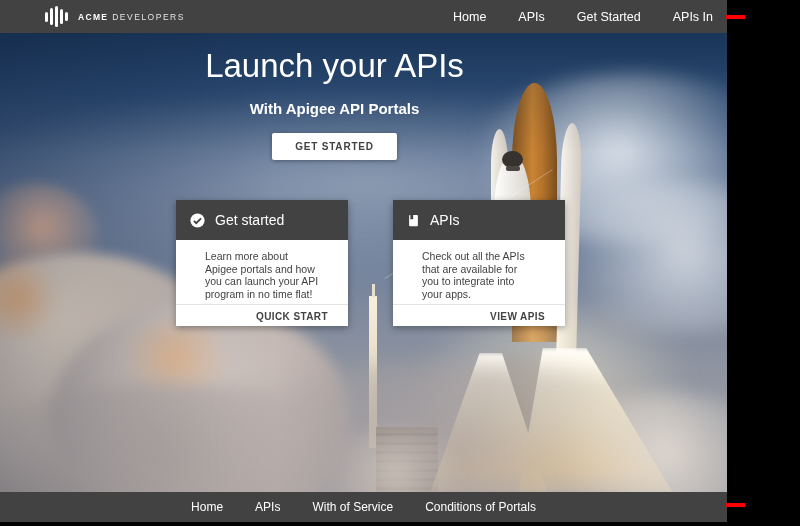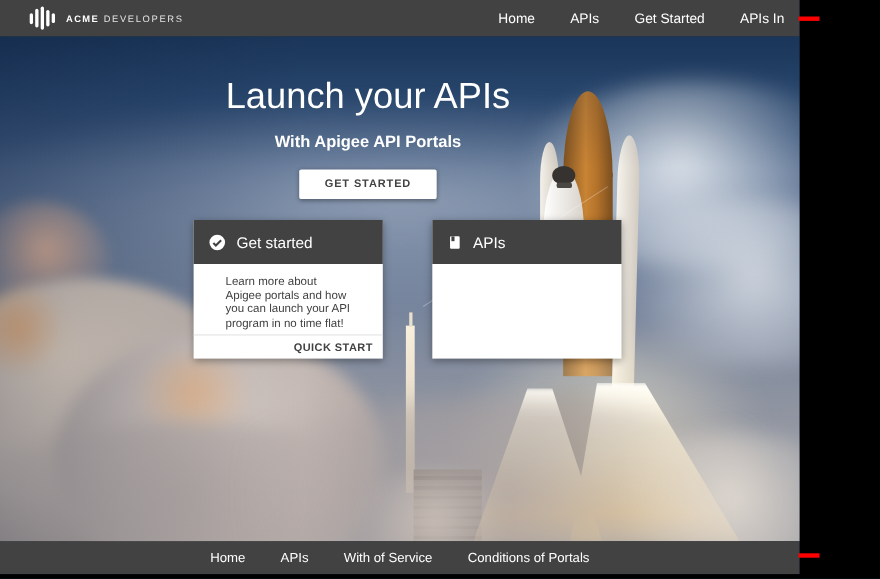--- a/index.html
+++ b/index.html
@@ -1,21 +1,21 @@
 <!DOCTYPE html>
 <html><head>
 <meta charset="utf-8">
 <style>
   html,body{margin:0;padding:0;}
   body{width:800px;height:526px;position:relative;background:#000;font-family:"Liberation Sans",sans-serif;overflow:hidden;}
   .page{position:absolute;top:0;left:0;width:727px;height:522px;background:#09162b;overflow:hidden;}
 
   
   .navbar{position:absolute;top:0;left:0;width:727px;height:33px;background:#424242;display:flex;align-items:center;z-index:20;}
-  .brand{display:flex;align-items:center;gap:10px;padding-left:27px;}
+  .brand{display:flex;align-items:center;gap:10px;padding-left:27px;margin-left:18px;}
   .bars{display:flex;align-items:center;gap:2px;height:20px;}
   .bars span{display:block;width:3px;background:#fff;border-radius:1.5px;}
   .bars span:nth-child(1){height:10px;}
   .bars span:nth-child(2){height:17px;}
   .bars span:nth-child(3){height:21px;}
   .bars span:nth-child(4){height:15px;}
   .bars span:nth-child(5){height:9px;}
   .brand-text{color:#fff;font-size:8.5px;letter-spacing:1.3px;font-weight:700;white-space:nowrap;}
   .brand-sec{font-weight:400;opacity:.85;margin-left:4px;letter-spacing:1.5px;}
   .nav-links{margin-left:auto;display:flex;align-items:center;gap:32px;padding-right:14px;}
@@ -50,35 +50,35 @@
   .mast{left:369px;top:263px;width:8px;height:152px;background:linear-gradient(180deg,#f8efdc,#d2c6b2);}
   .mast-tip{left:372px;top:251px;width:3px;height:13px;background:#e8dfcc;}
   .pad{left:376px;top:394px;width:62px;height:65px;background:repeating-linear-gradient(180deg,#7c7267 0 6px,#59524b 6px 9px);opacity:.92;}
   .padsteam{left:320px;top:395px;width:150px;height:90px;border-radius:50%;background:radial-gradient(circle,#c9bfb8,rgba(201,191,184,0) 75%);filter:blur(8px);}
   .glow{left:385px;top:275px;width:340px;height:190px;border-radius:50%;background:radial-gradient(circle,rgba(255,244,214,.6),rgba(255,244,214,0) 72%);filter:blur(13px);}
   .plume-l{left:430px;top:320px;width:118px;height:140px;clip-path:polygon(42% 0,61% 0,100% 100%,0 100%);background:linear-gradient(180deg,#fffef8 0%,#fff3cf 45%,#f8d9a0 82%,rgba(248,217,160,.4));filter:blur(2px);}
   .plume-r{left:518px;top:315px;width:155px;height:145px;clip-path:polygon(16% 0,44% 0,100% 100%,0 100%);background:linear-gradient(180deg,#fffef8 0%,#fff3cf 45%,#f8d9a0 82%,rgba(248,217,160,.4));filter:blur(2px);}
   .smokecol{left:488px;top:292px;width:64px;height:172px;border-radius:50%;background:radial-gradient(circle,rgba(84,72,62,.9),rgba(84,72,62,0) 72%);filter:blur(5px);}
 
   
-  .hero-content{position:absolute;top:41px;left:0;width:669px;text-align:center;z-index:6;}
+  .hero-content{position:absolute;top:20px;left:0;width:669px;text-align:center;z-index:6;}
   .hero-title{margin-top:27px;font-size:33px;font-weight:400;color:#fff;}
   .hero-sub{margin-top:15px;font-size:15px;font-weight:700;color:#fff;}
   .cta{margin-top:16px;display:inline-block;background:#fff;color:#424242;font-family:"Liberation Sans",sans-serif;
     font-size:10px;font-weight:700;letter-spacing:.8px;padding:8px 23px;border:none;border-radius:2px;
     box-shadow:0 1px 4px rgba(0,0,0,.35);cursor:pointer;}
 
   
   .card{position:absolute;top:200px;width:172px;height:126px;background:#fff;z-index:7;display:flex;flex-direction:column;
     box-shadow:0 2px 7px rgba(0,0,0,.35);}
   #card-0{left:176px;} #card-1{left:393px;}
   .card-header{background:#424242;height:40px;min-height:40px;display:flex;align-items:center;gap:9px;padding:0 13px;}
   .card-title{color:#fff;font-size:14px;font-weight:400;}
   .card-body{flex:1;padding:10px 29px 4px;font-size:10.5px;line-height:12.5px;color:#424242;}
-  .card-action{border-top:1px solid #e3e3e3;text-align:right;padding:6px 9px 7px;font-size:10px;font-weight:700;
+  .card-action{border-top:1px solid #e3e3e3;text-align:right;padding:6px 20px 7px;font-size:10px;font-weight:700;
     color:#424242;letter-spacing:.4px;cursor:pointer;}
   .card-icon{display:flex;align-items:center;}
 
   
   .footer{position:absolute;left:0;top:492px;width:727px;height:30px;background:#424242;display:flex;align-items:center;
     justify-content:center;gap:32px;z-index:20;}
   .footer-link{color:#fff;font-size:12px;cursor:pointer;white-space:nowrap;}
 
   
   .marker{position:absolute;width:19px;height:4px;background:#ff0000;z-index:40;}
@@ -167,20 +167,22 @@
   <div class="card" id="card-1">
     <div class="card-header">
       <span class="card-icon">
         <svg width="15" height="15" viewBox="0 0 24 24">
             <rect x="5" y="3" width="14" height="18" rx="1.5" fill="#ffffff"></rect>
             <rect x="7" y="3" width="4.5" height="7" fill="#424242"></rect>
           </svg>
       </span>
       <span class="card-title">APIs</span>
     </div>
+    <div class="card-body">Check out all the APIs that are available for you to integrate into your apps.</div>
+    <div class="card-action">VIEW APIS</div>
   </div>
 
   <div class="footer">
     <span class="footer-link">Home</span>
     <span class="footer-link">APIs</span>
     <span class="footer-link">With of Service</span>
     <span class="footer-link">Conditions of Portals</span>
   </div>
 
 </div>

